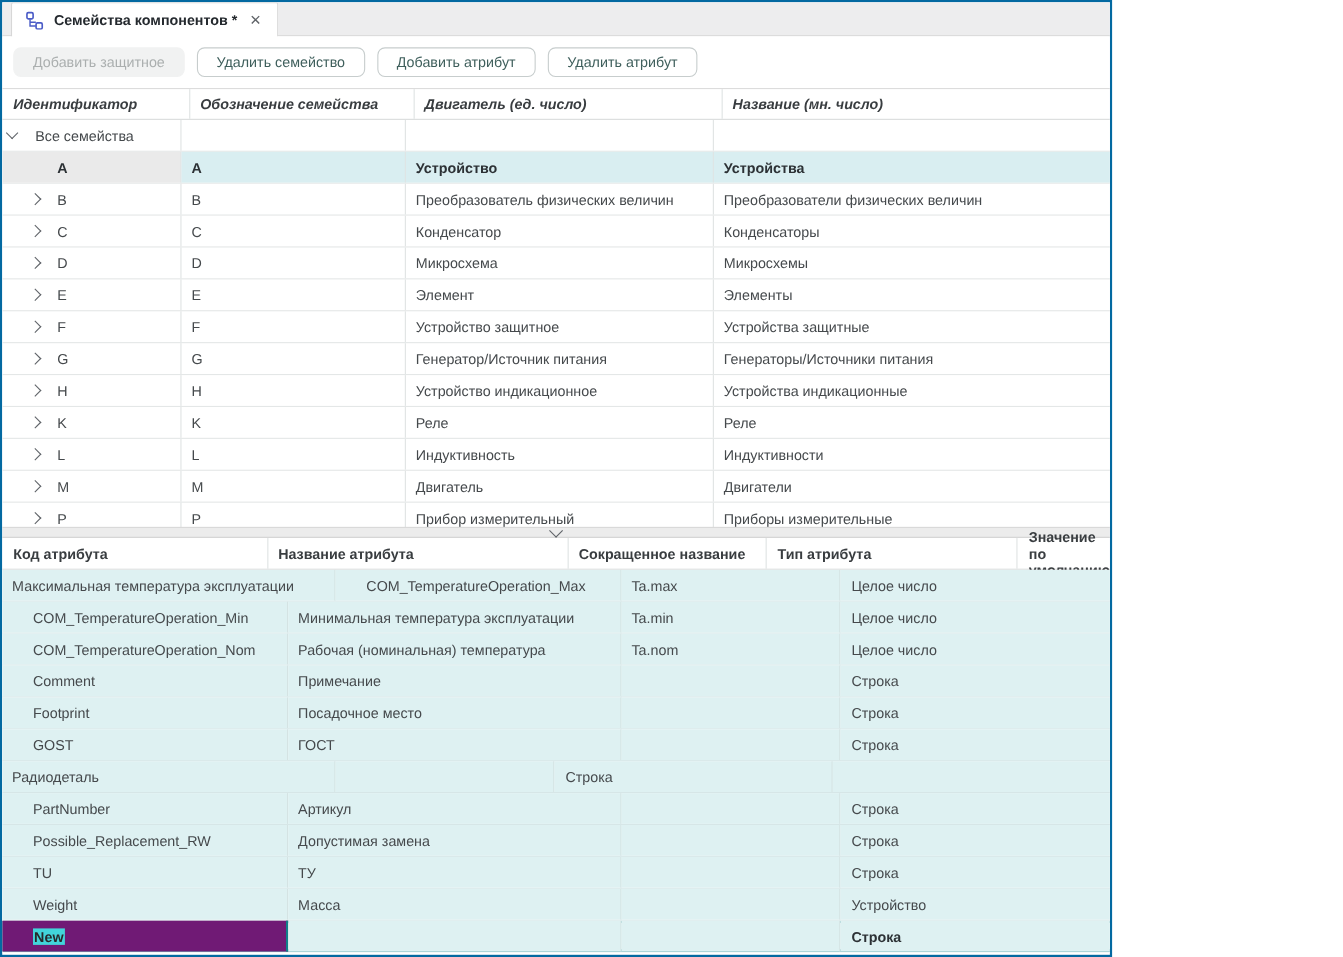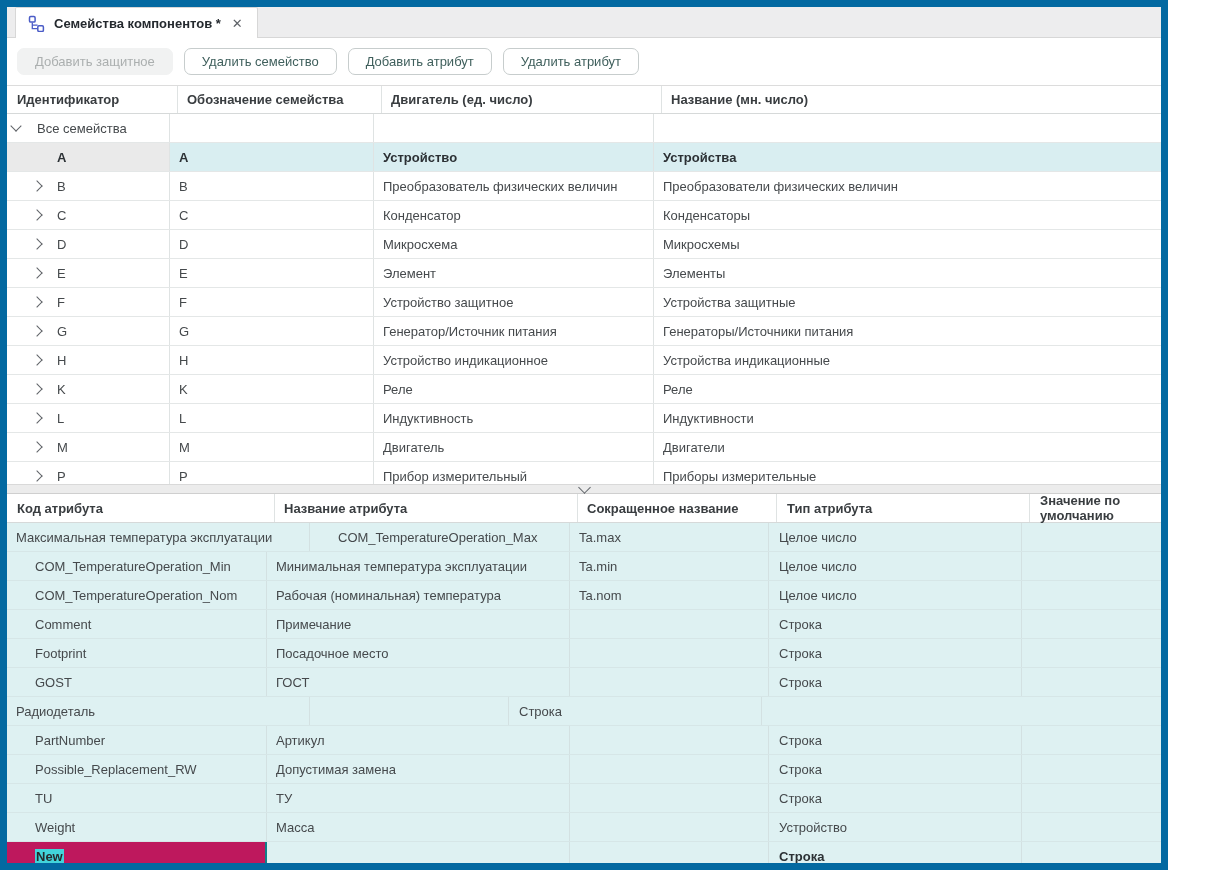--- a/index.html
+++ b/index.html
@@ -1,17 +1,17 @@
 <!DOCTYPE html>
 <html><head>
 <meta charset="utf-8">
 <style>
   html,body{margin:0;padding:0;background:#fff;}
-  .window{position:relative;width:1168px;height:870px;box-sizing:border-box;
-    border:7px solid #0369a1;background:#fff;overflow:hidden;
+  .window{position:relative;width:1011px;height:870px;box-sizing:border-box;
+    border:2px solid #0369a1;background:#fff;overflow:hidden;
     font-family:"Liberation Sans",sans-serif;font-size:13px;color:#45494c;}
 
   
   .tabbar{position:absolute;top:0;left:0;right:0;height:30px;background:#ededee;
     border-bottom:1px solid #d7d7d7;}
   .tab{position:absolute;left:8px;top:0;height:30px;margin-bottom:-1px;box-sizing:content-box;
     background:#fff;border:1px solid #d7d7d7;border-bottom:1px solid #fff;
     border-radius:2px 2px 0 0;display:flex;align-items:center;gap:9px;padding:0 12px;}
   .tab-label{font-weight:bold;color:#24292e;white-space:nowrap;}
   .tab-close{color:#5f6368;font-size:13px;line-height:1;padding:2px;cursor:default;}
@@ -67,21 +67,21 @@
   .a-h5{flex:1;padding-left:10px;}
   .a-c1{width:260px;padding-left:28px;}
   .a-c2{width:303px;padding-left:9px;}
   .a-c3{width:199px;padding-left:9px;}
   .a-c4{width:253px;padding-left:10px;}
   .a-c5{flex:1;padding-left:10px;}
   .arow{border-bottom:1px solid #d6e6e7;}
   .arow .tcell{background:#def1f2;border-right:1px solid #d3e1e2;}
   .arow .tcell:last-child{border-right:none;}
   .arow.new-row .cells{box-shadow:inset 0 0 0 2px #117f89;}
-  .arow.new-row .a-c1{background:#be185d;border-right:2px solid #117f89;
+  .arow.new-row .a-c1{background:#701a75;border-right:2px solid #117f89;
     font-weight:bold;color:#26292c;}
   .arow.new-row .a-c4{font-weight:bold;color:#2c3135;}
   .hl{background:#42d4da;padding:0 1px;}
 
   
   .splitter{position:absolute;top:477px;left:0;right:0;height:10px;box-sizing:border-box;
     background:#ececec;border-top:1px solid #d9d9d9;border-bottom:1px solid #cfcfcf;
     display:flex;align-items:flex-start;justify-content:center;}
   .splitter .chev{width:8px;height:8px;border-color:#5f6368;margin-top:-2px;}
 
@@ -115,21 +115,21 @@
     </div>
   </div>
 
   <div class="toolbar">
     <button class="btn disabled">Добавить защитное</button>
     <button class="btn">Удалить семейство</button>
     <button class="btn">Добавить атрибут</button>
     <button class="btn">Удалить атрибут</button>
   </div>
 
-  <div class="hrow" style="top:78px;border-top:1px solid #dcdcdc;">
+  <div class="hrow" style="top:78px;border-top:1px solid #dcdcdc;font-style:italic;">
     <div class="hcell f-h1">Идентификатор</div>
     <div class="hcell f-h2">Обозначение семейства</div>
     <div class="hcell f-h3">Двигатель (ед. число)</div>
     <div class="hcell f-h4">Название (мн. число)</div>
   </div>
 
   <div class="rows" id="family-rows" style="top:107px;height:370px;">
       <div class="trow root">
         <div class="gutter"></div>
         <div class="cells">

